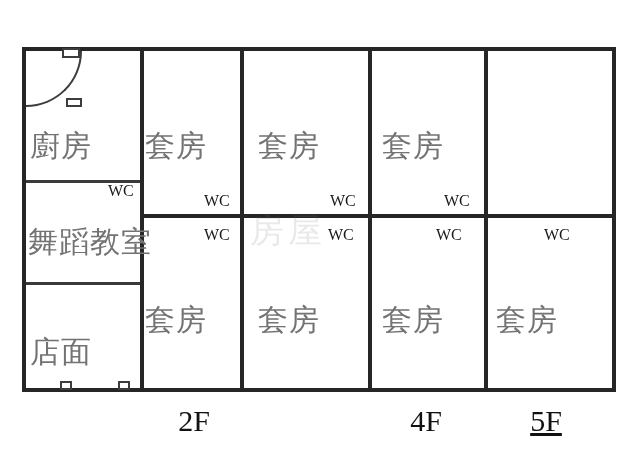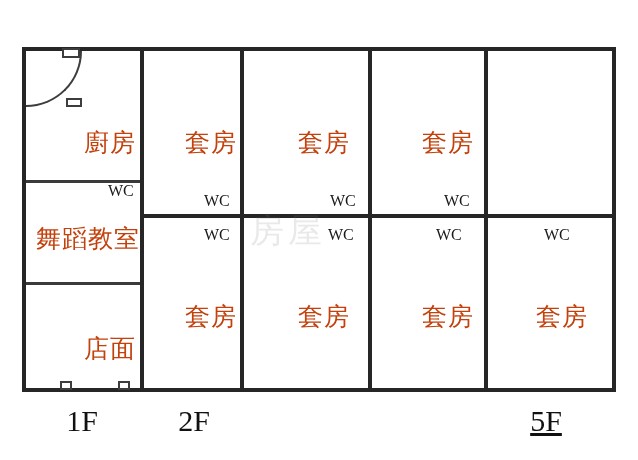--- a/index.html
+++ b/index.html
@@ -49,25 +49,25 @@
   }
   .hline-thin {
     position: absolute;
     height: 3px;
     background: #3a3a3a;
   }
 
   
   .room-label {
     position: absolute;
-    font-size: 25px;
+    font-size: 30px;
     letter-spacing: 1px;
-    color: #c2410c;
+    color: #737373;
     white-space: nowrap;
-    text-align: right;
+    text-align: left;
     font-family: "DejaVu Sans", "Liberation Sans", sans-serif;
   }
   .wc-label {
     position: absolute;
     font-size: 16px;
     color: #1a1a1a;
     white-space: nowrap;
     font-family: "Liberation Serif", "DejaVu Serif", serif;
   }
 
@@ -164,17 +164,17 @@
   <div class="room-label" style="left:258px; top:300px; width:92px;">套房</div>
 
   <div class="room-label" style="left:382px; top:126px; width:92px;">套房</div>
   <div class="wc-label" style="left:444px; top:192px;">WC</div>
   <div class="wc-label" style="left:436px; top:226px;">WC</div>
   <div class="room-label" style="left:382px; top:300px; width:92px;">套房</div>
 
   <div class="wc-label" style="left:544px; top:226px;">WC</div>
   <div class="room-label" style="left:496px; top:300px; width:92px;">套房</div>
 
-  <div class="floor-caption" style="left:22px;">1F</div>
   <div class="floor-caption" style="left:134px;">2F</div>
+  <div class="floor-caption" style="left:366px;">4F</div>
   <div class="floor-caption" style="left:486px;text-decoration:underline;">5F</div>
 
 </div>
 
 </body></html>

